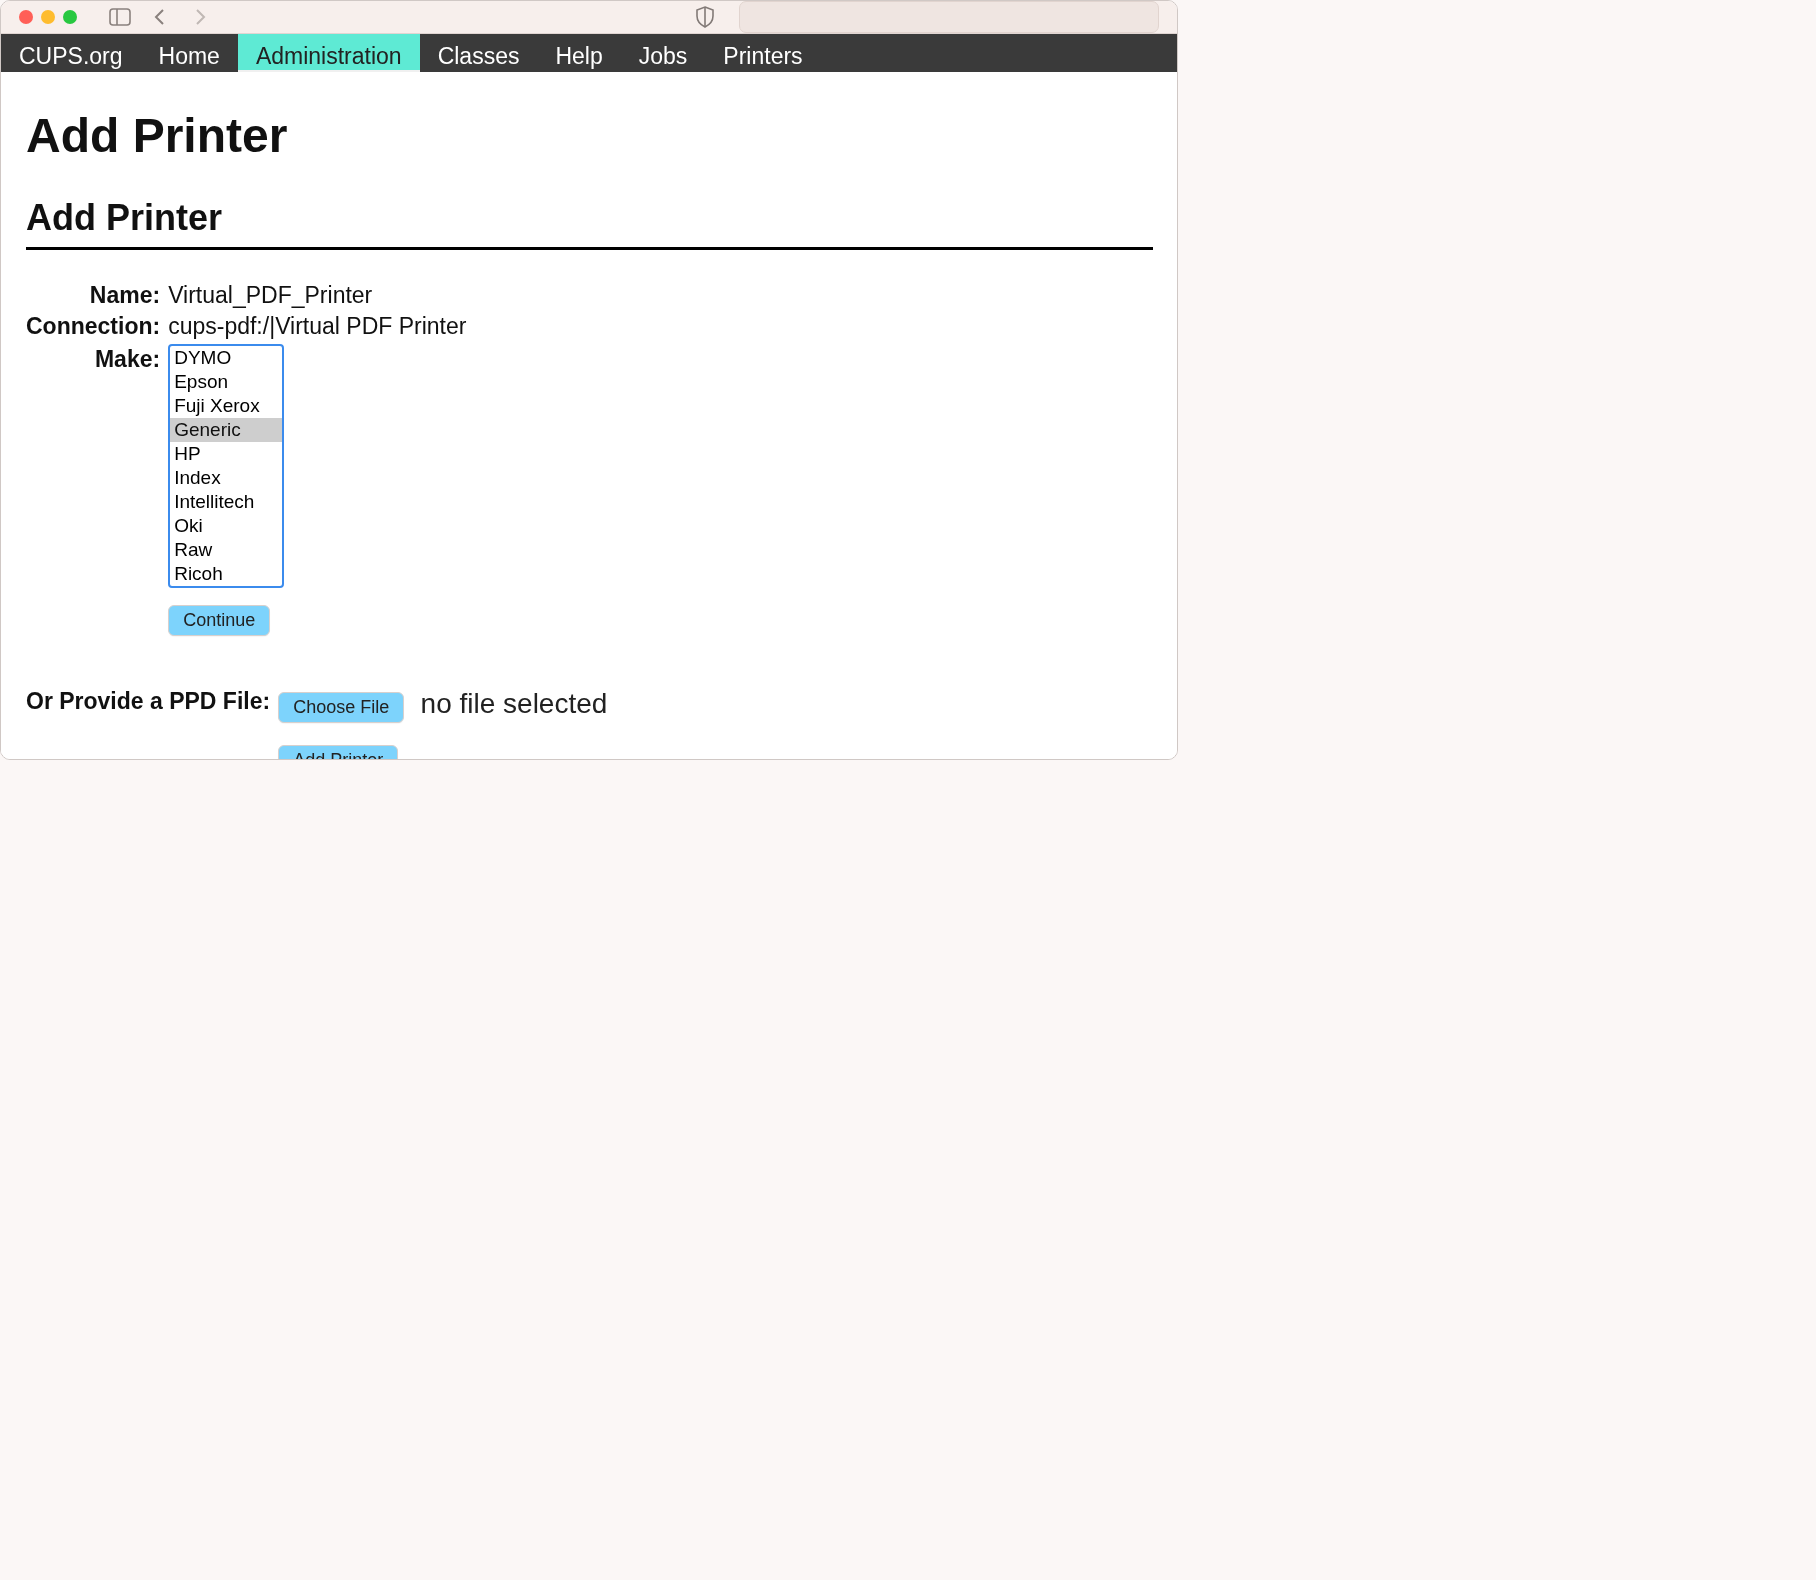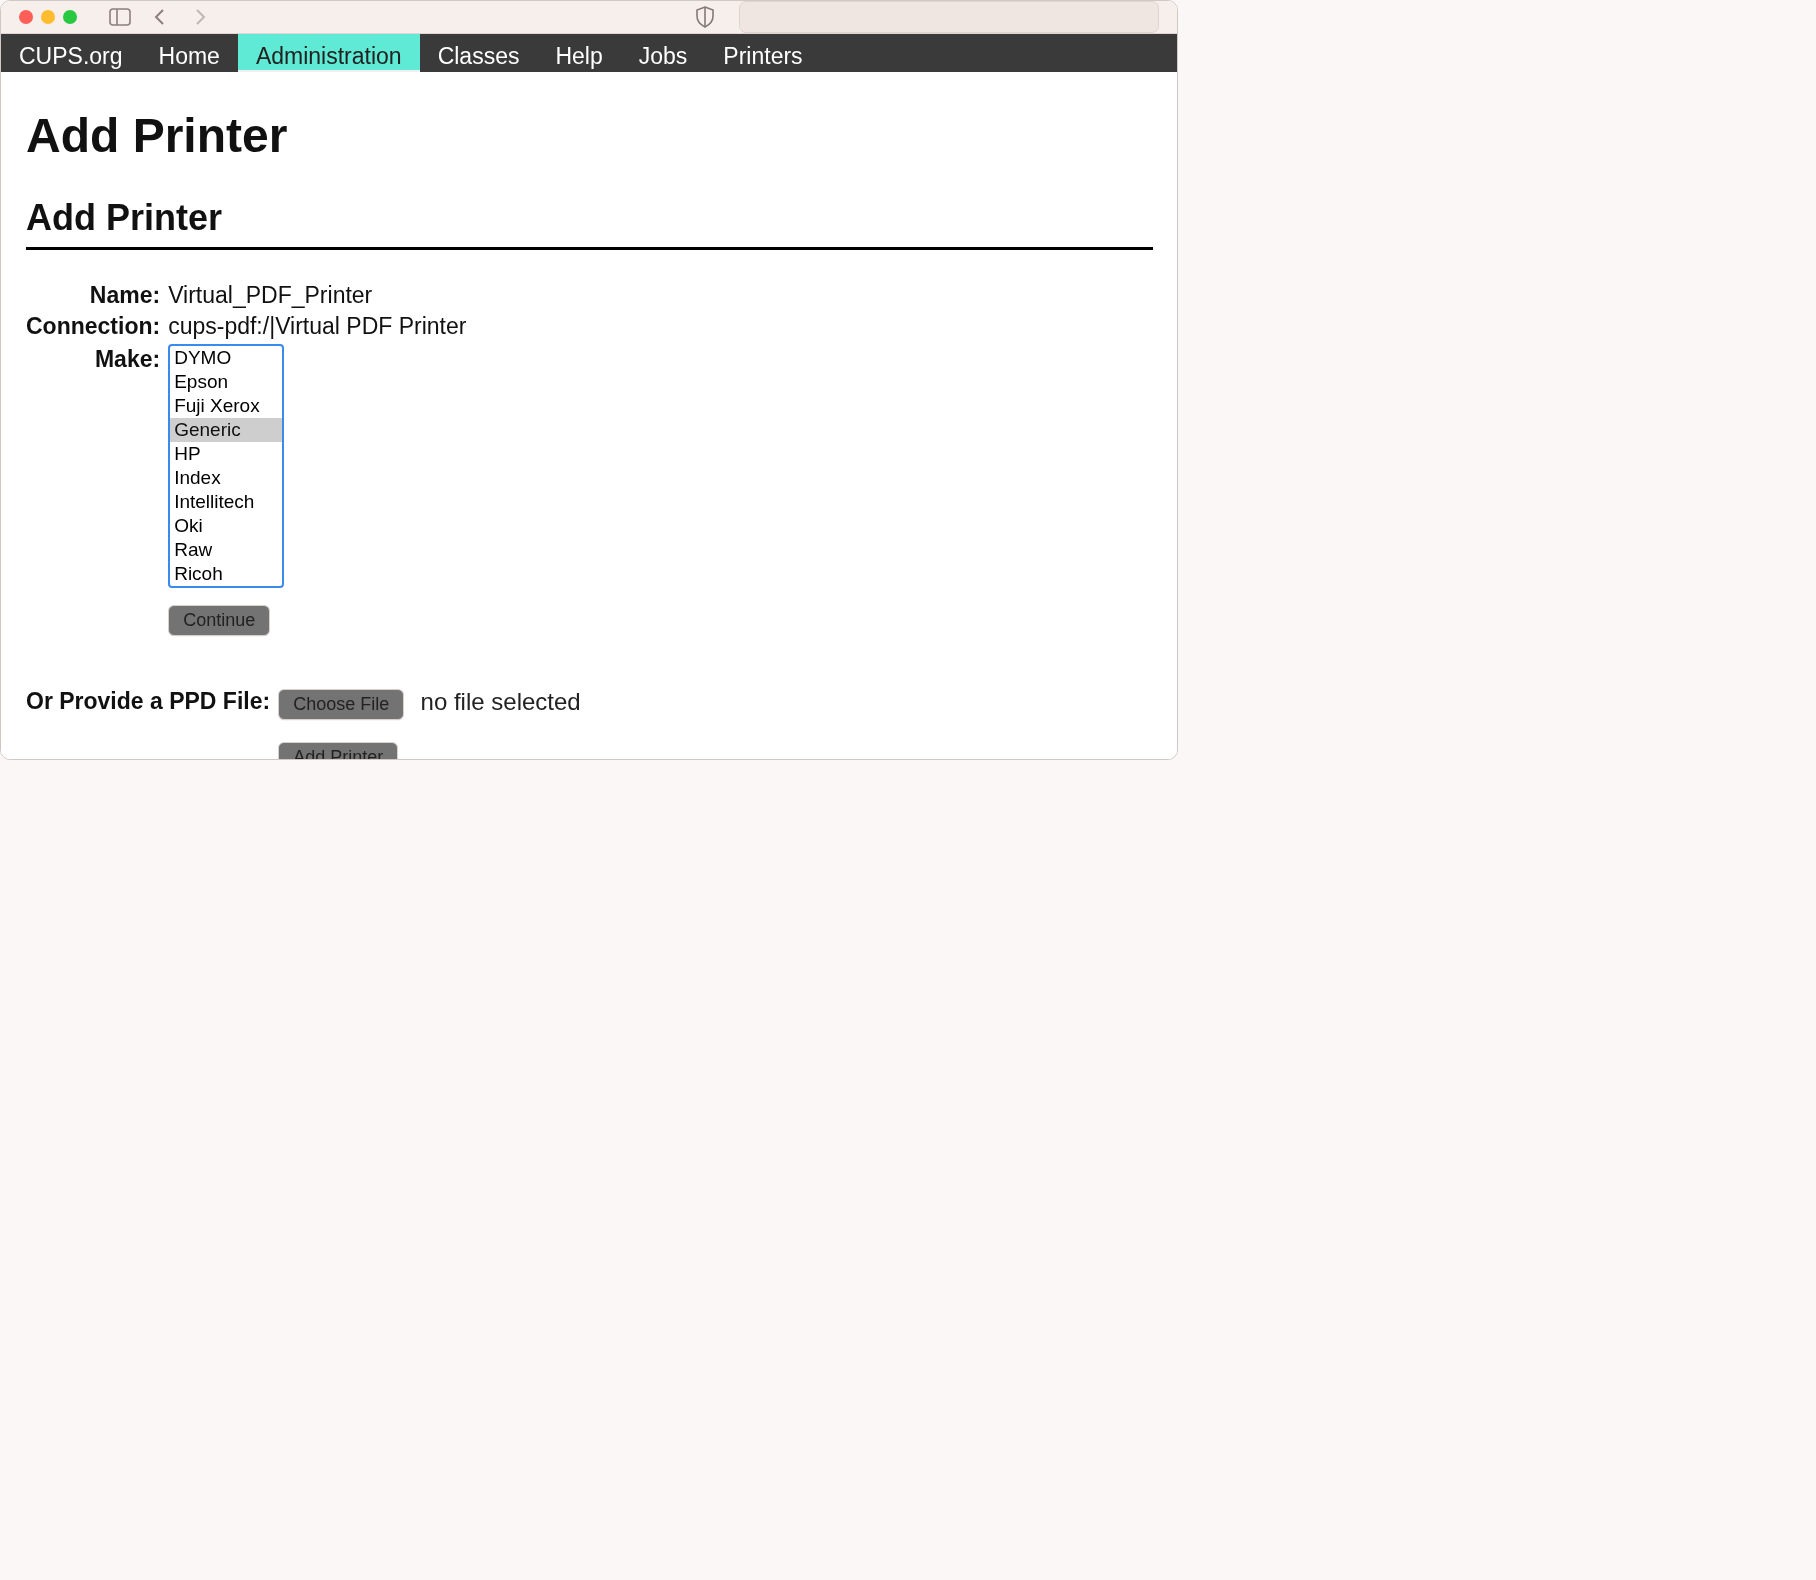--- a/index.html
+++ b/index.html
@@ -114,30 +114,30 @@
     font-size:19px;
     min-width:116px;
     overflow:hidden;
   }
   .makebox option {
     padding:1px 4px;
   }
   .btn {
     font-size:18px;
     padding:4px 14px;
-    background:#737373;
+    background:#7dd3fc;
     border:1px solid #d8d0cd;
     border-radius:6px;
     color:#222;
     box-shadow: 0 1px 1px rgba(0,0,0,0.04);
     cursor:pointer;
     font-family:inherit;
   }
   .filestatus {
-    font-size:24px;
+    font-size:28px;
     color:#222;
     margin-left:10px;
   }
   .vspace { height:48px; }
   .ppdlabel {
     font-size:23px; font-weight:800; color:#111;
   }
 </style>
 </head>
 <body>

